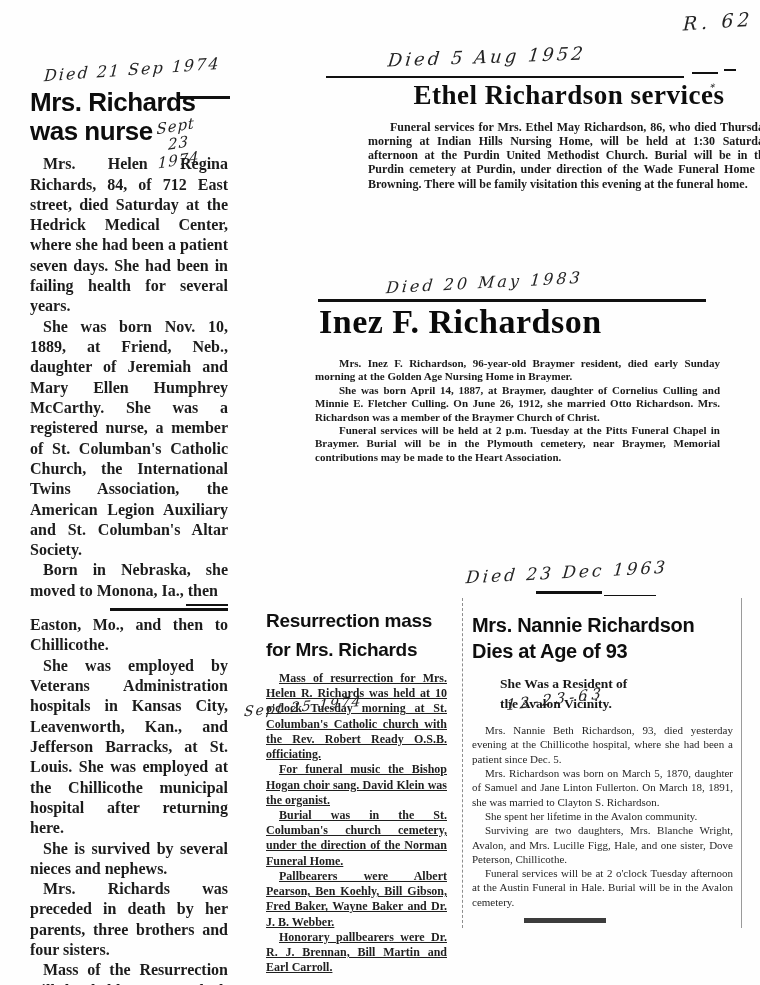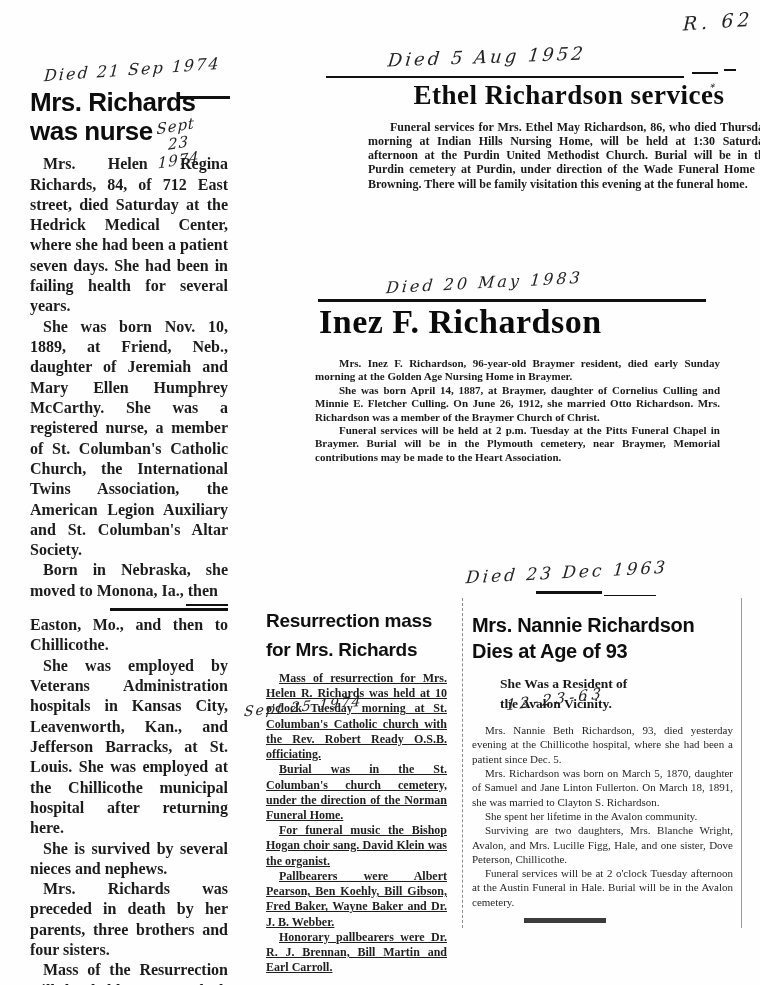--- a/index.html
+++ b/index.html
@@ -173,22 +173,22 @@
     </div>
   </div>
 
   <div id="clip-resur" class="clip">
     <div class="headline">
       <div>Resurrection mass</div>
       <div>for Mrs. Richards</div>
     </div>
     <div class="newsbody">
       <p>Mass of resurrection for Mrs. Helen R. Richards was held at 10 o'clock Tuesday morning at St. Columban's Catholic church with the Rev. Robert Ready O.S.B. officiating.</p>
+      <p>For funeral music the Bishop Hogan choir sang. David Klein was the organist.</p>
       <p>Burial was in the St. Columban's church cemetery, under the direction of the Norman Funeral Home.</p>
-      <p>For funeral music the Bishop Hogan choir sang. David Klein was the organist.</p>
       <p>Pallbearers were Albert Pearson, Ben Koehly, Bill Gibson, Fred Baker, Wayne Baker and Dr. J. B. Webber.</p>
       <p>Honorary pallbearers were Dr. R. J. Brennan, Bill Martin and Earl Carroll.</p>
     </div>
   </div>
   <div class="hand" style="left:244px; top:698px; font-size:14px; transform:rotate(-5deg) skewX(-10deg); letter-spacing:2px;">Sept 25 1974</div>
 
   <div class="hand" style="left:466px; top:562px; font-size:17px; transform:rotate(-3deg) skewX(-8deg); letter-spacing:3px;">Died 23 Dec 1963</div>
   <div class="artifact" style="left:536px; top:591px; width:66px; height:3px;"></div>
   <div class="artifact" style="left:604px; top:595px; width:52px; height:1px;"></div>
 

